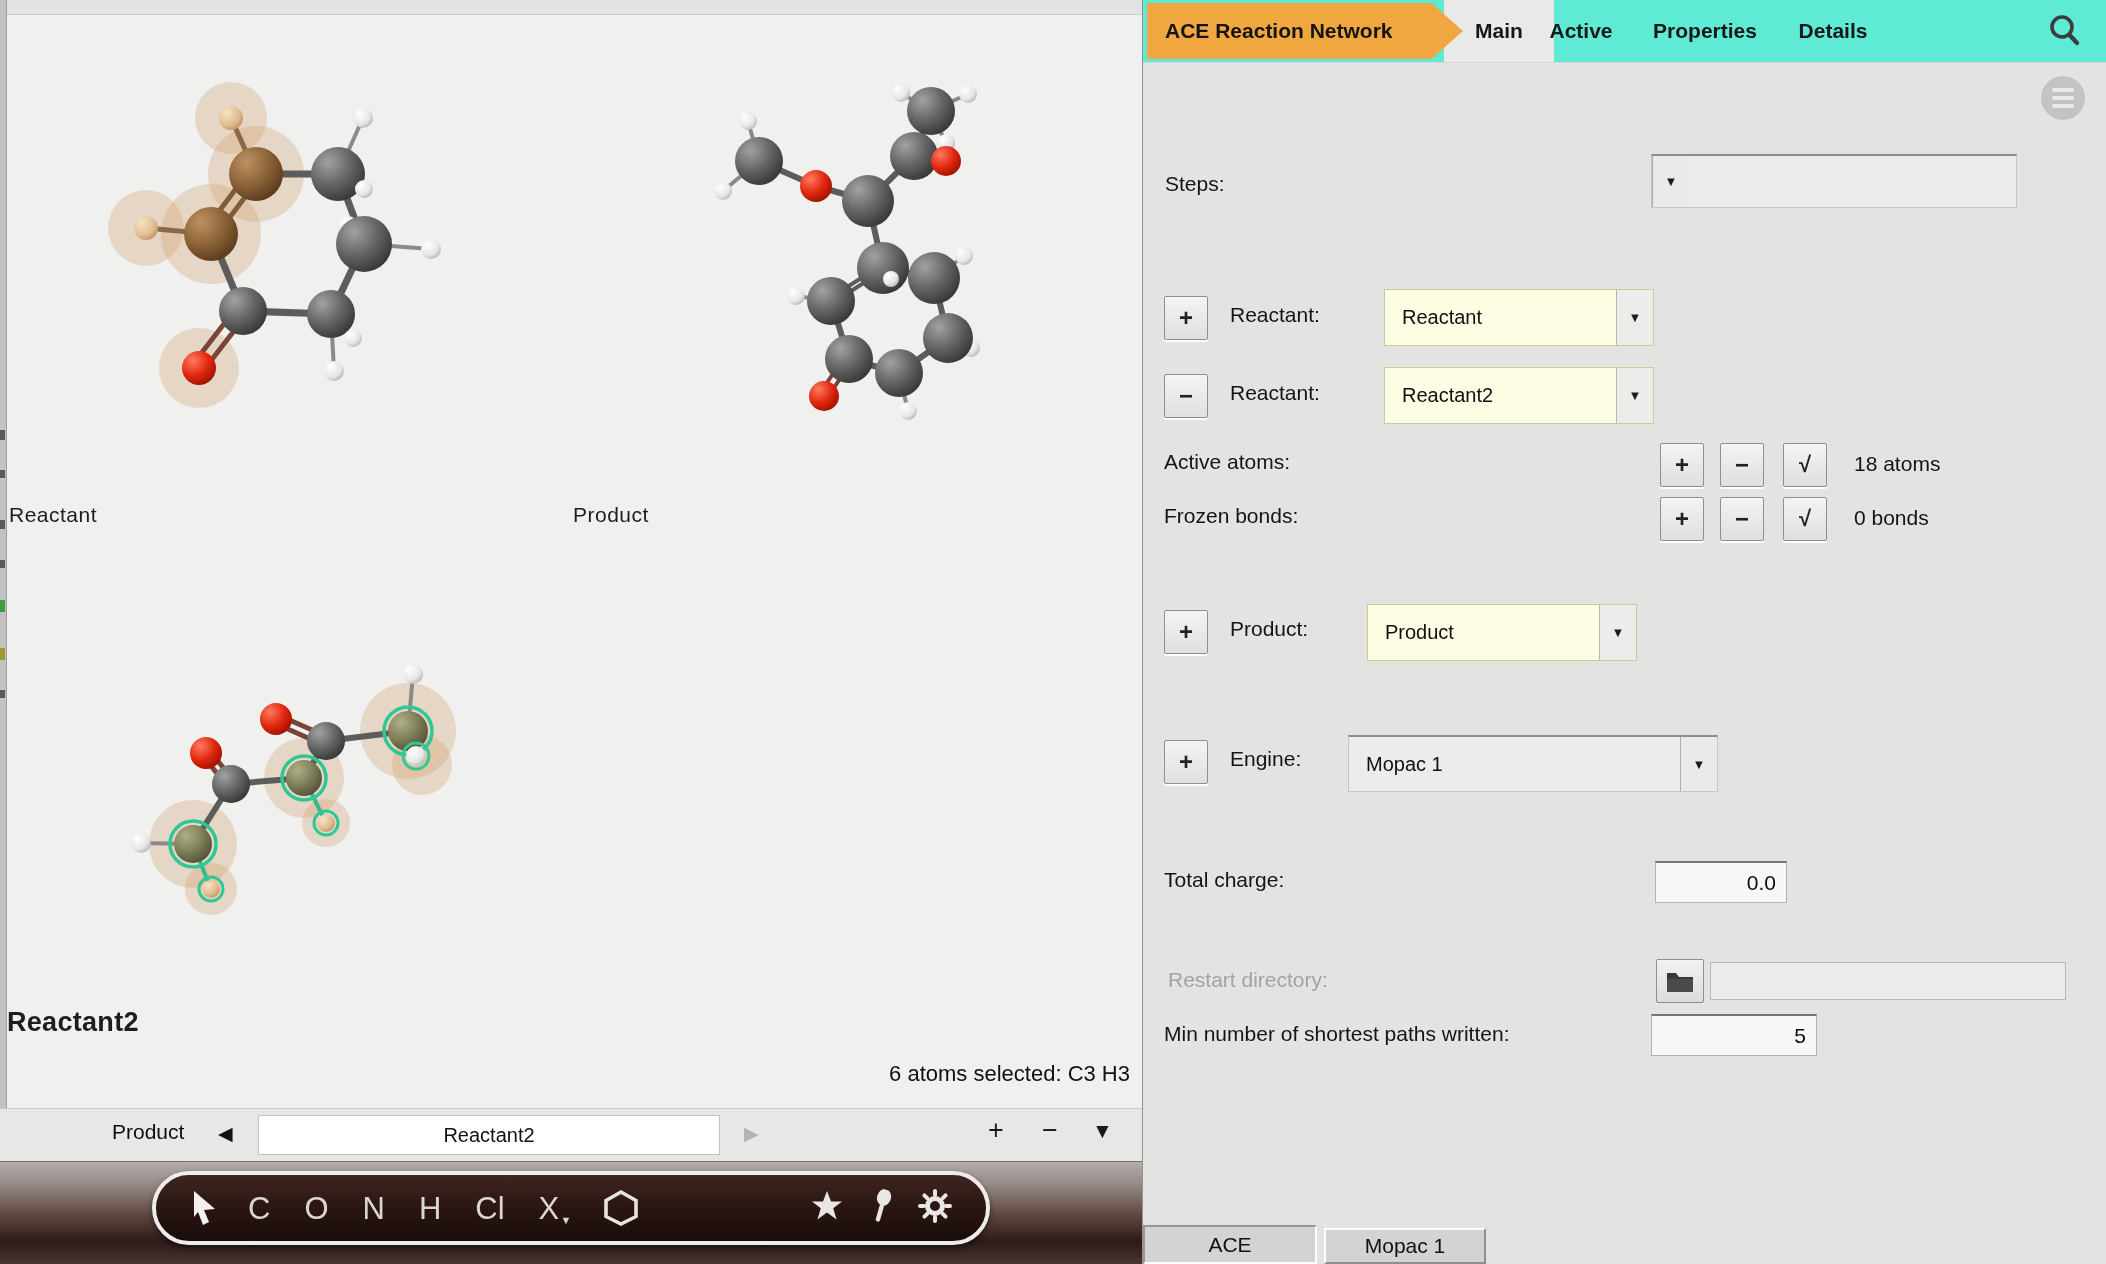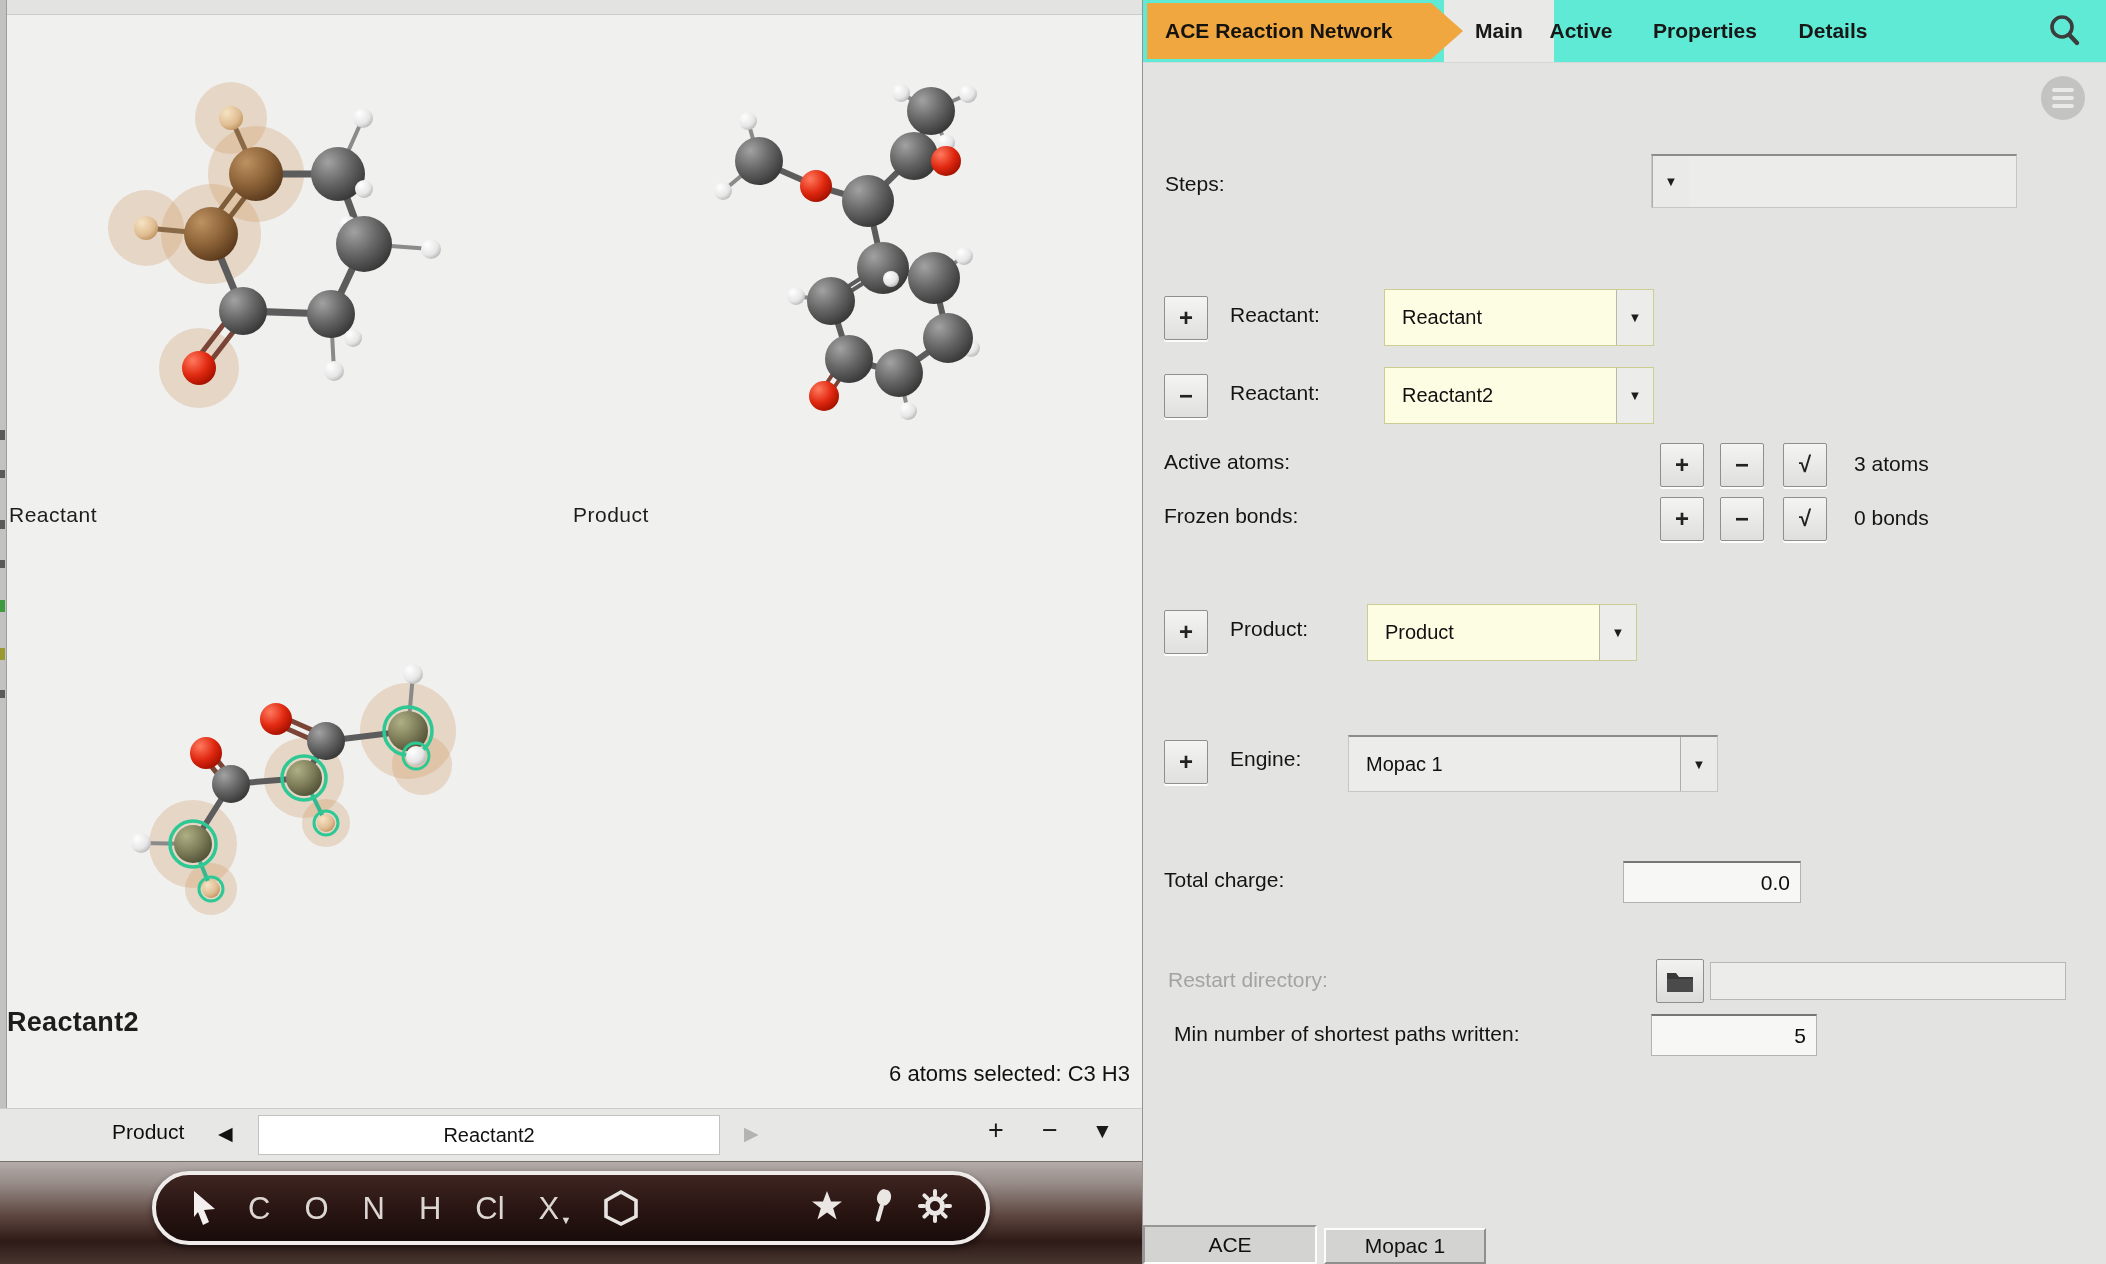--- a/index.html
+++ b/index.html
@@ -383,21 +383,21 @@
   <div class="flabel" style="left:87px;top:381px;">Reactant:</div>
   <div class="dd yellow" style="left:241px;top:367px;width:270px;height:57px;">
     <span class="val">Reactant2</span>
     <span class="arrow">▼</span>
   </div>
 
   <div class="flabel" style="left:21px;top:450px;">Active atoms:</div>
   <div class="sqbtn" style="left:517px;top:443px;">+</div>
   <div class="sqbtn" style="left:577px;top:443px;">−</div>
   <div class="sqbtn small-sym" style="left:640px;top:443px;">√</div>
-  <div class="count" style="left:711px;top:452px;">3 atoms</div>
+  <div class="count" style="left:711px;top:452px;">18 atoms</div>
 
   <div class="flabel" style="left:21px;top:504px;">Frozen bonds:</div>
   <div class="sqbtn" style="left:517px;top:497px;">+</div>
   <div class="sqbtn" style="left:577px;top:497px;">−</div>
   <div class="sqbtn small-sym" style="left:640px;top:497px;">√</div>
   <div class="count" style="left:711px;top:506px;">0 bonds</div>
 
   <div class="sqbtn" style="left:21px;top:610px;">+</div>
   <div class="flabel" style="left:87px;top:617px;">Product:</div>
   <div class="dd yellow" style="left:224px;top:604px;width:270px;height:57px;">
@@ -406,29 +406,29 @@
   </div>
 
   <div class="sqbtn" style="left:21px;top:740px;">+</div>
   <div class="flabel" style="left:87px;top:747px;">Engine:</div>
   <div class="dd gray" style="left:205px;top:735px;width:370px;height:57px;">
     <span class="val">Mopac 1</span>
     <span class="arrow">▼</span>
   </div>
 
   <div class="flabel" style="left:21px;top:868px;">Total charge:</div>
-  <input class="numfield" style="left: 480px; top: 861px; width: 178px; height: 42px; text-align: right;" value="0.0">
+  <input class="numfield" style="left: 512px; top: 861px; width: 132px; height: 42px; text-align: right;" value="0.0">
 
   <div class="flabel disabled" style="left:25px;top:968px;text-align:center;">Restart directory:</div>
   <div id="folder-btn" style="left:513px;top:959px;">
     <svg width="28" height="24" viewBox="0 0 28 24">
       <path d="M1,4 h9 l3,4 h14 v15 h-26 z" fill="#383838"></path>
       <rect x="1" y="10" width="26" height="13" fill="#4a4a4a"></rect>
     </svg>
   </div>
   <input id="restart-field" style="left: 567px; top: 962px; width: 356px; height: 38px;" disabled="" value="">
 
-  <div class="flabel" style="left:31px;top:1022px;">Min number of shortest paths written:</div>
+  <div class="flabel" style="left:21px;top:1022px;">Min number of shortest paths written:</div>
   <input class="numfield" style="left: 508px; top: 1014px; width: 166px; height: 42px;" value="5">
 
   <div class="btab" id="btab-ace" style="left:0px;top:1225px;width:174px;height:39px;">ACE</div>
   <div class="btab" id="btab-mopac" style="left:181px;top:1228px;width:162px;height:36px;">Mopac 1</div>
 </div>
 
 </body></html>

